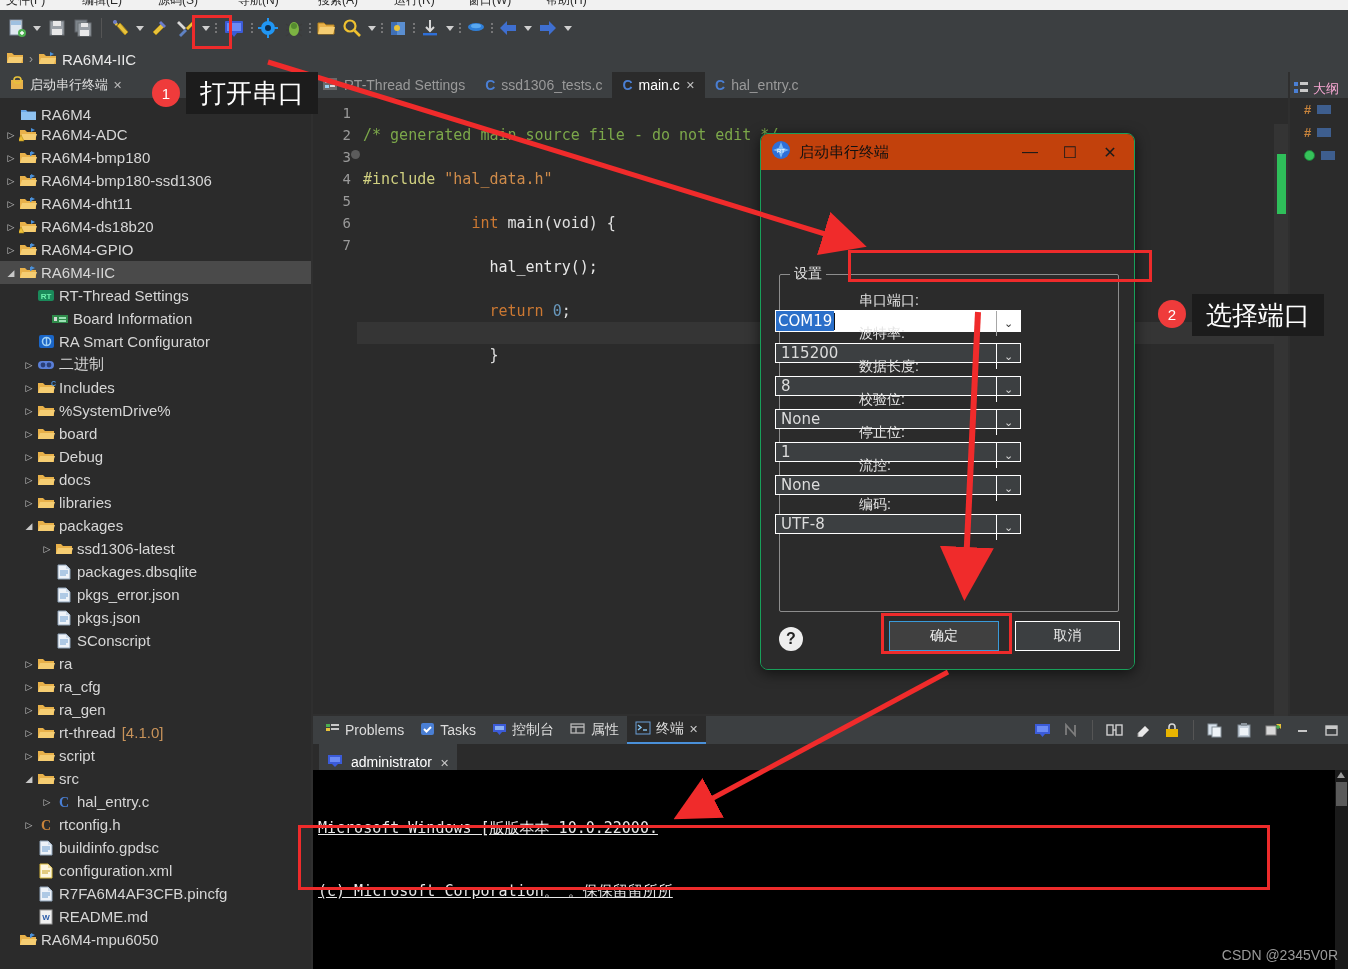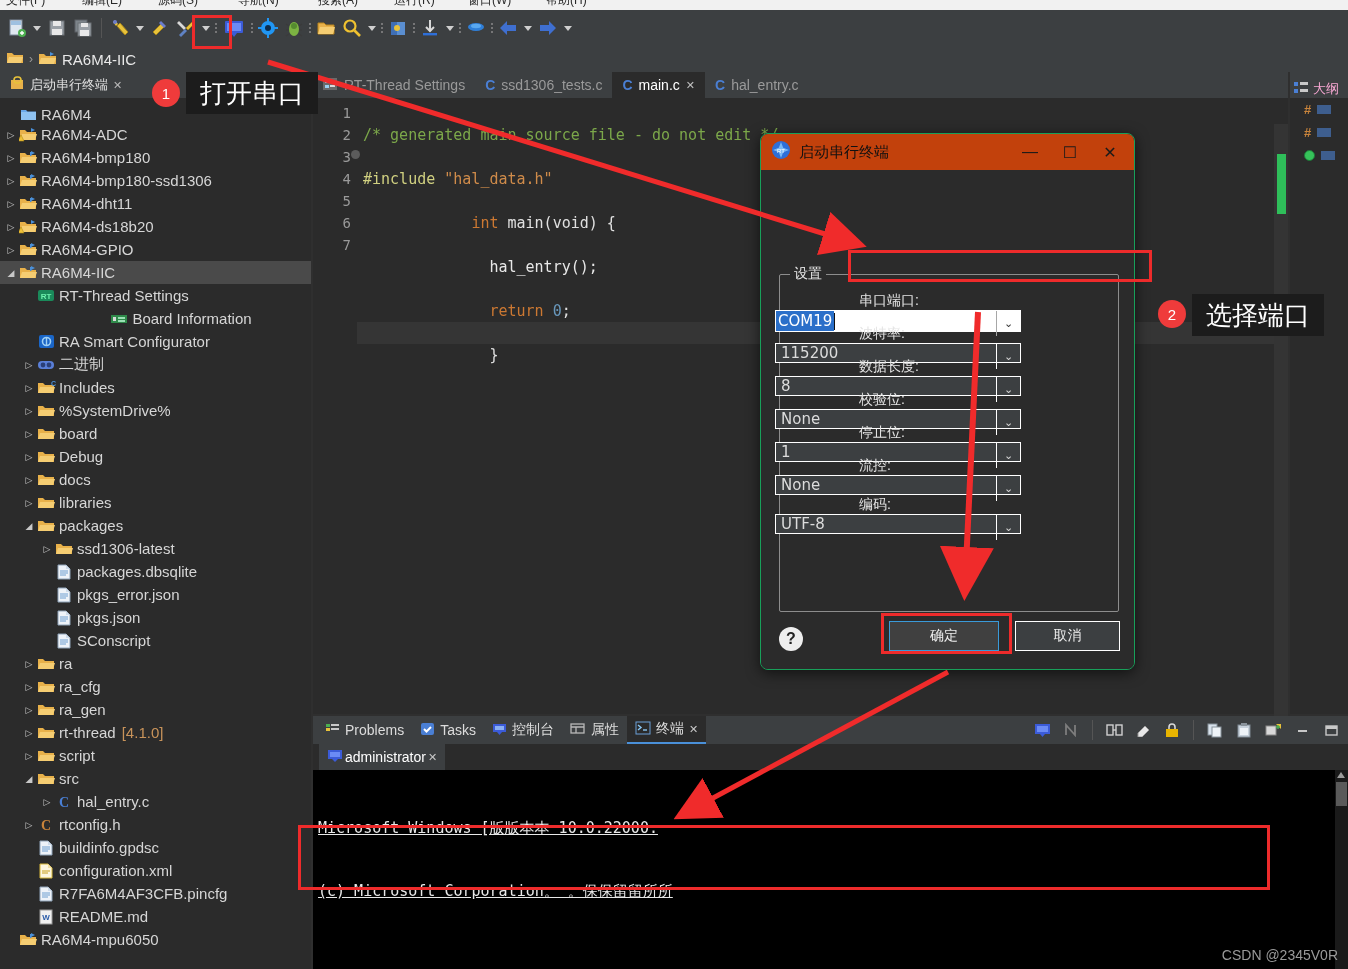--- a/index.html
+++ b/index.html
@@ -96,21 +96,21 @@
      background:#2b2b2b; }
   .cons-tabbar { height:28px; background:#3c3f41; display:flex; align-items:center;
      padding-left:4px; }
   .ctab { display:flex;align-items:center;gap:5px; height:28px; padding:0 8px;
      font-size:14px; color:#dcdcdc; }
   .ctab.active { background:#2b2b2b; border-bottom:2px solid #4a90d9; }
   .cons-tools { position:absolute; right:4px; top:0; height:28px; display:flex;
      align-items:center; gap:3px; }
   .cons-sub { height:26px; background:#2b2b2b; display:flex; align-items:center;
      padding-left:6px; }
-  .subtab { display:flex;align-items:center;gap:2px; font-size:14px; color:#ffffff;
+  .subtab { display:flex;align-items:flex-end;gap:8px; font-size:14px; color:#ffffff;
      background:#3c3f41; height:26px; padding:0 8px; }
   .term { position:absolute; left:0; top:54px; width:1035px; height:199px;
      background:#000000; color:#e8e8e8; font-family:"DejaVu Sans Mono", monospace;
      font-size:15px; padding:6px 0 0 2px; line-height:21px; white-space:pre; }
   .termline { padding-left:3px;text-decoration:underline; }
   .termscroll { position:absolute; right:0; top:54px; width:13px; height:199px;
      background:#1a1a1a; }
   .termscroll .thumb { position:absolute; left:1px; top:2px; width:11px; height:24px;
      background:#5a5a5a; }
   .termscroll .arw { position:absolute; left:2px; top:2px; width:0;height:0;
@@ -483,21 +483,21 @@
         <div class="row" style="padding-left: 22px;">
           <span class="arrow"></span>
           <span class="ico">
             <svg width="18" height="15" viewBox="0 0 18 15">
               <rect x="1" y="2" width="16" height="11" rx="2" fill="#1a8a5a"></rect>
               <text x="9" y="11" font-size="8" fill="#6ef0ae" text-anchor="middle" font-family="Liberation Sans" font-weight="bold">RT</text>
             </svg>
           </span>
           <span>RT-Thread Settings</span>
         </div>
-        <div class="row" style="padding-left: 36px; justify-content: center;">
+        <div class="row" style="padding-left: 36px;">
           <span class="arrow"></span>
           <span class="ico">
             <svg width="18" height="14" viewBox="0 0 18 14">
               <rect x="1" y="3" width="16" height="8" fill="#2f8a4a"></rect>
               <rect x="3" y="5" width="3" height="4" fill="#d8d8d8"></rect>
               <rect x="8" y="5" width="7" height="2" fill="#9ae0b4"></rect>
               <rect x="8" y="8" width="7" height="2" fill="#9ae0b4"></rect>
             </svg>
           </span>
           <span>Board Information</span>

